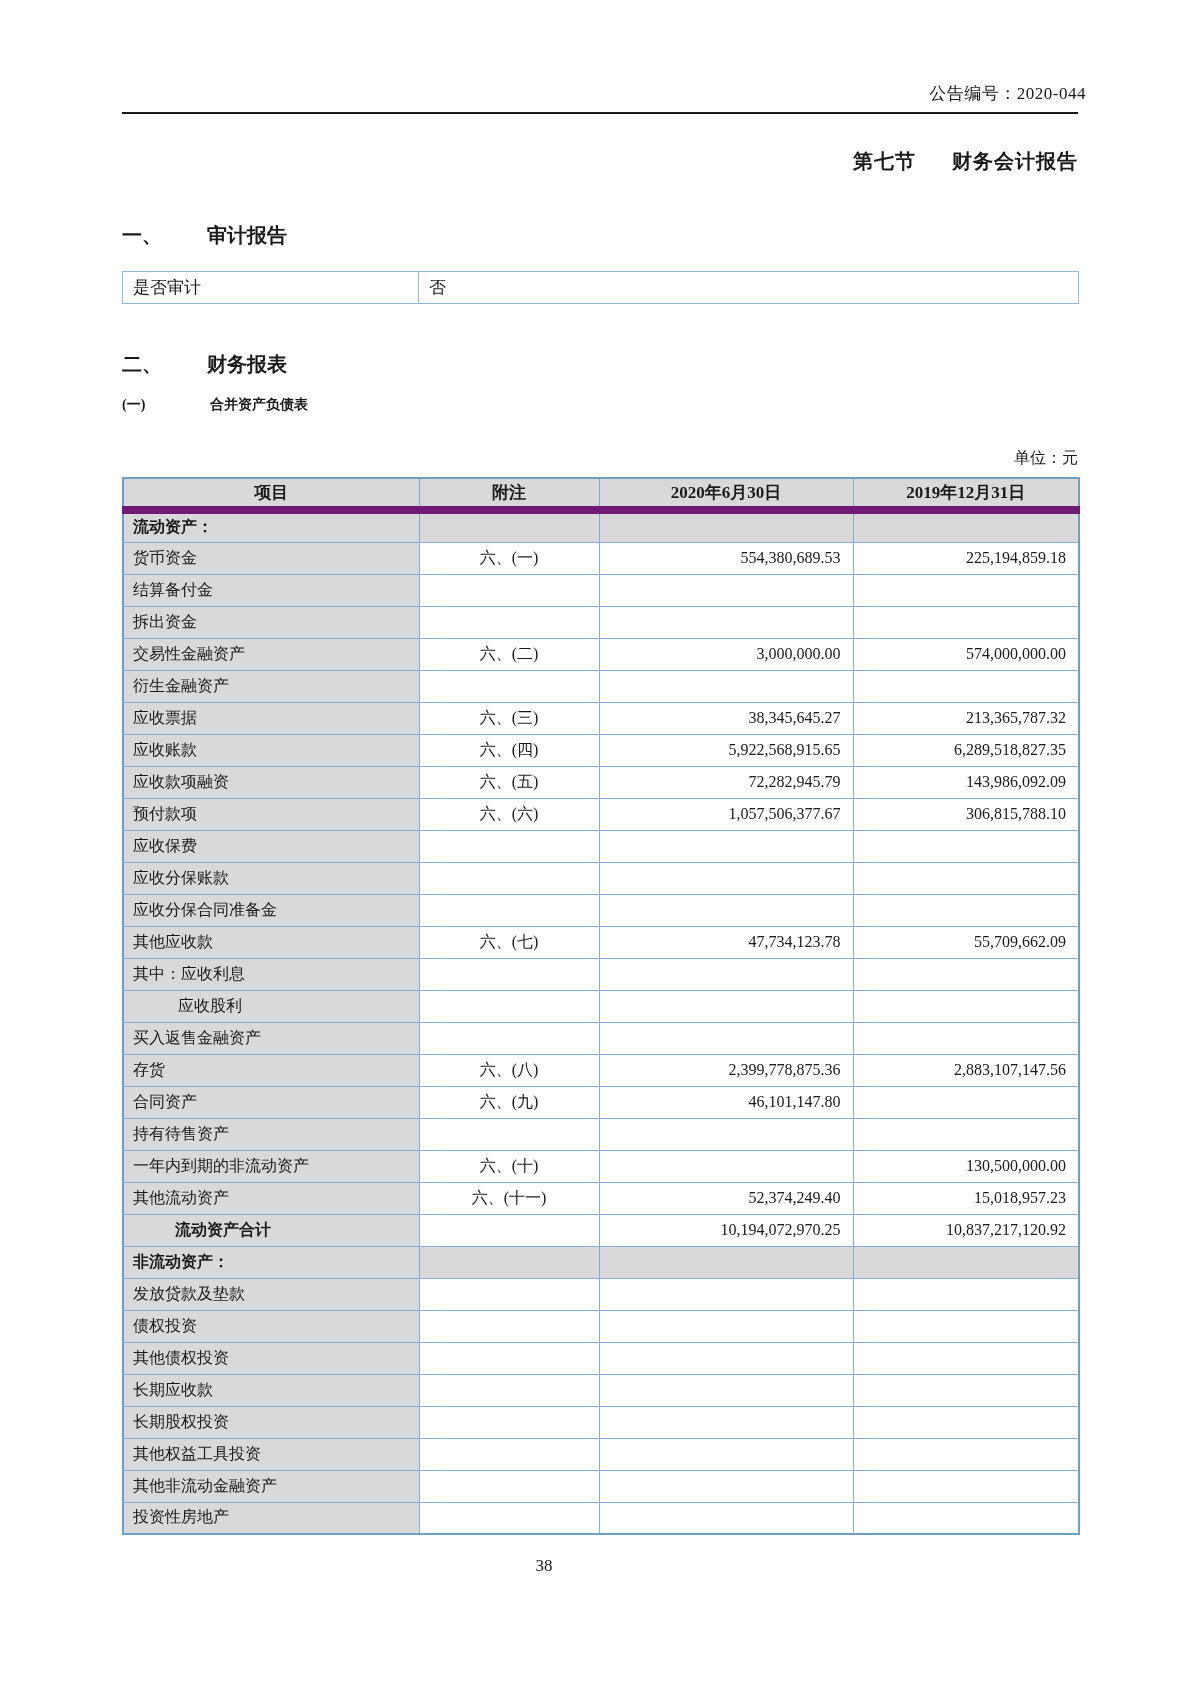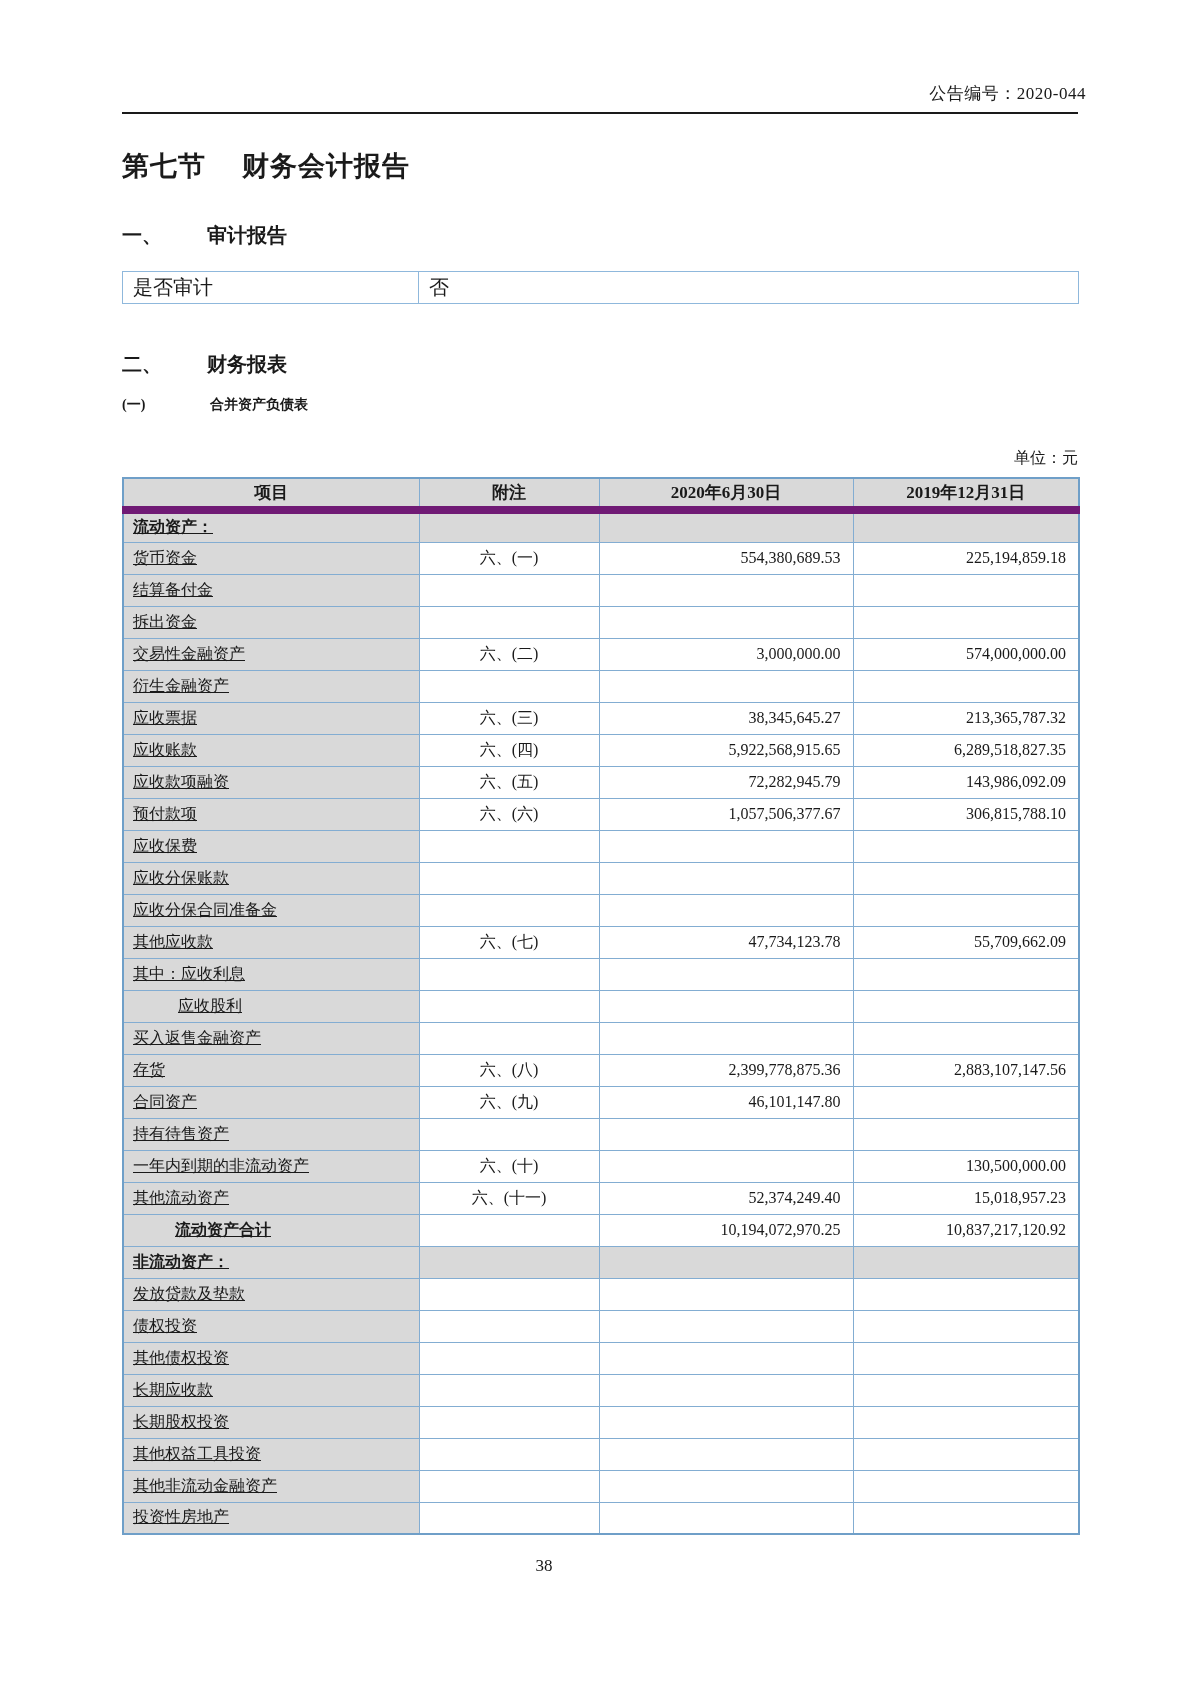--- a/index.html
+++ b/index.html
@@ -8,49 +8,49 @@
     font-family:"Liberation Serif","DejaVu Serif",serif; color:#1a1a1a;
     overflow:hidden;
   }
   .announcement {
     position:absolute; top:82px; left:130px; width:956px;
     text-align:right; font-size:17px; letter-spacing:.5px;
   }
   .toprule { position:absolute; top:112px; left:122px; width:956px; height:2px; background:#1a1a1a; }
   .doc-title {
     position:absolute; top:148px; left:122px; width:956px;
-    text-align:left; font-size:27px; font-weight:bold; letter-spacing:1px;
+    text-align:right; font-size:20px; font-weight:bold; letter-spacing:1px;
   }
   .doc-title .gap { display:inline-block; width:36px; }
   .h1 { position:absolute; left:122px; font-size:20px; font-weight:bold; }
   .h1 .num { display:inline-block; min-width:85px; }
   .h1.audit { top:222px; }
   .h1.statements { top:351px; }
   .h2 { position:absolute; left:122px; top:396px; font-size:14px; font-weight:bold; }
   .h2 .num { display:inline-block; min-width:88px; }
 
   table { border-collapse:collapse; table-layout:fixed; }
   .audit-table { position:absolute; top:271px; left:122px; width:956px; }
   .audit-table td {
-    border:1px solid #8fb8dc; height:32px; font-size:20px;
+    border:1px solid #8fb8dc; height:32px; font-size:17px;
     padding:0 0 0 10px; background:#ffffff; box-sizing:border-box;
   }
 
   .unit-label { position:absolute; top:448px; left:122px; width:956px; text-align:right; font-size:16px; }
 
   .bs {
     position:absolute; top:477px; left:122px; width:956px;
     font-size:16px; border:2px solid #6f9fc8;
   }
   .bs th, .bs td {
     border:1px solid #83add2; height:32px; padding:0;
     box-sizing:border-box; overflow:hidden; white-space:nowrap;
   }
   .bs th { background:#d9d9d9; font-weight:bold; font-size:17px; text-align:center; border-bottom:8px solid #701a75; }
-  .bs td.c0 { background:#d9d9d9; text-align:left; padding-left:9px;text-decoration:underline; }
+  .bs td.c0 { background:#d9d9d9; text-align:left; padding-left:9px; }
   .bs td.c1 { text-align:center;margin-left:8px; }
   .bs td.c2, .bs td.c3 { text-align:right; padding-right:12px; }
   .bs tr.section td { background:#d9d9d9; font-weight:bold; }
   .bs tr.total td.c0 { font-weight:bold; padding-left:51px; }
   .bs td.c0.indent { padding-left:54px; }
 
   .pageno { position:absolute; top:1556px; left:0; width:1088px; text-align:center; font-size:17px; }
 </style>
 </head>
 <body>

